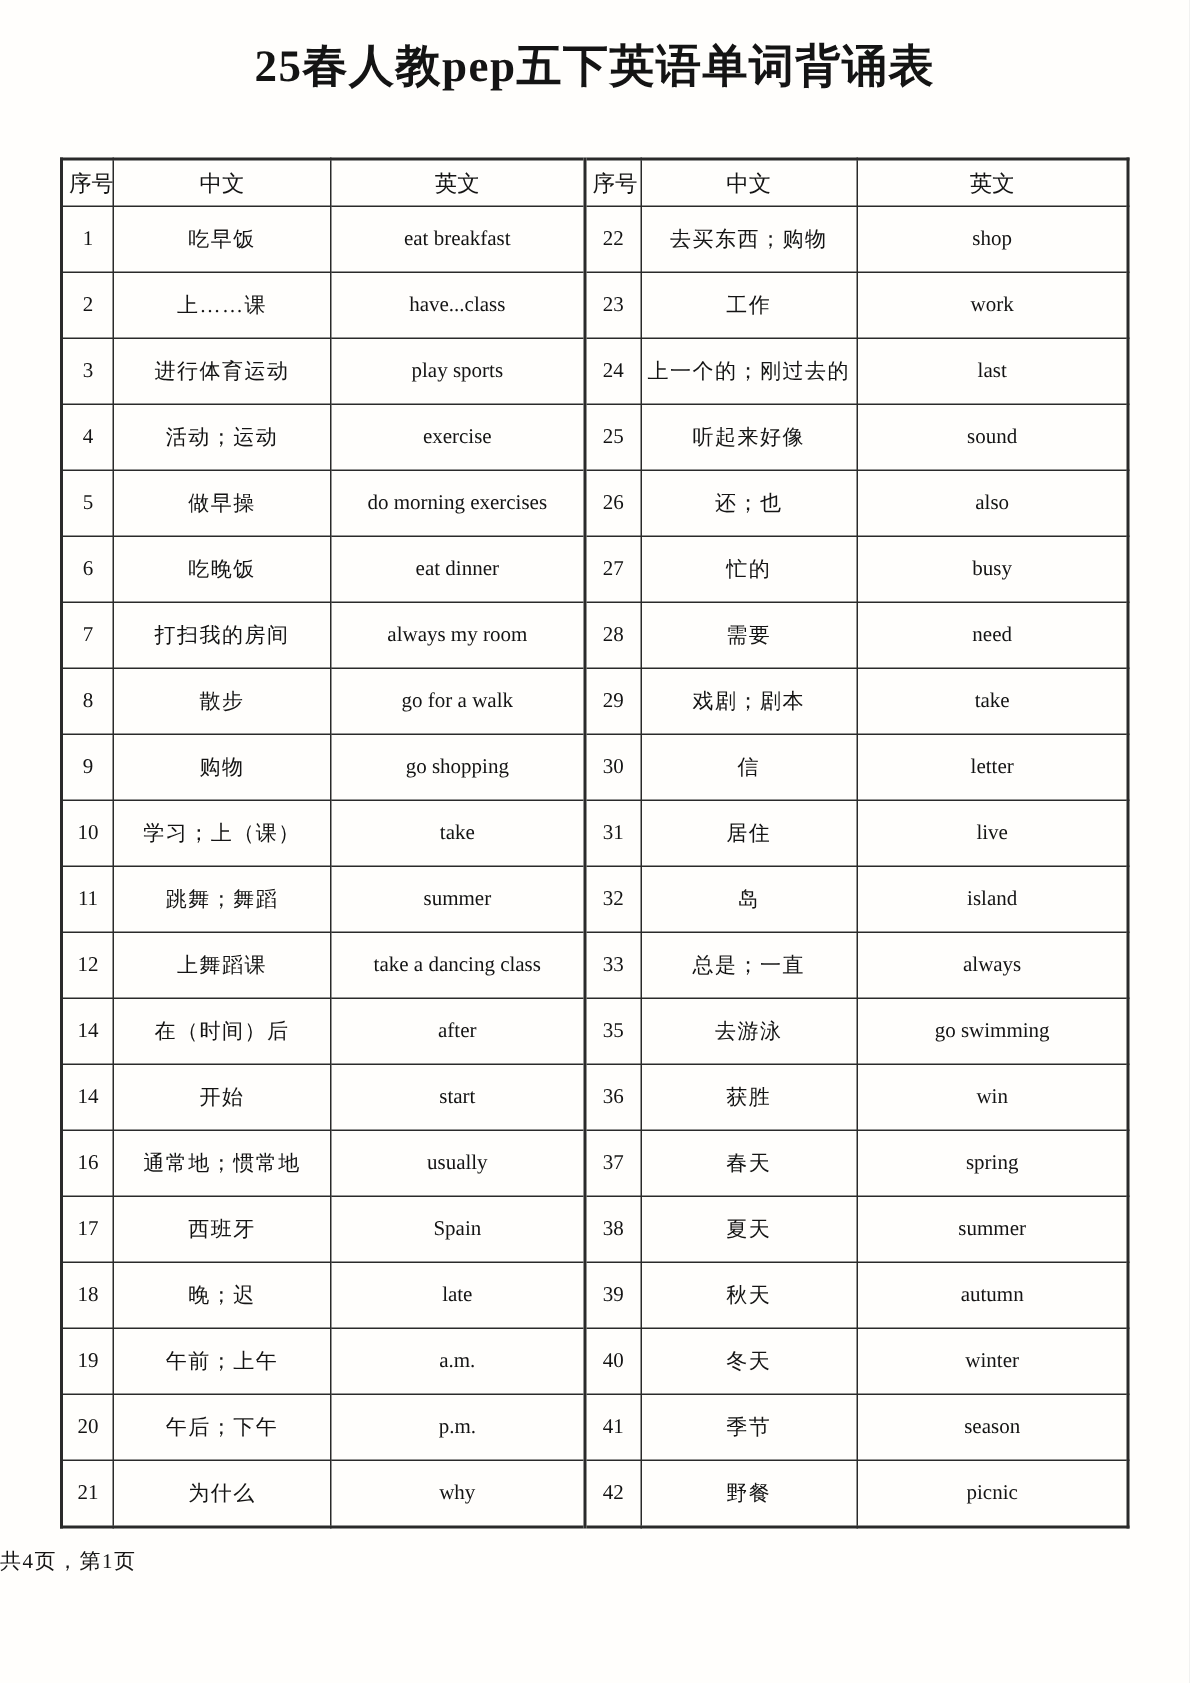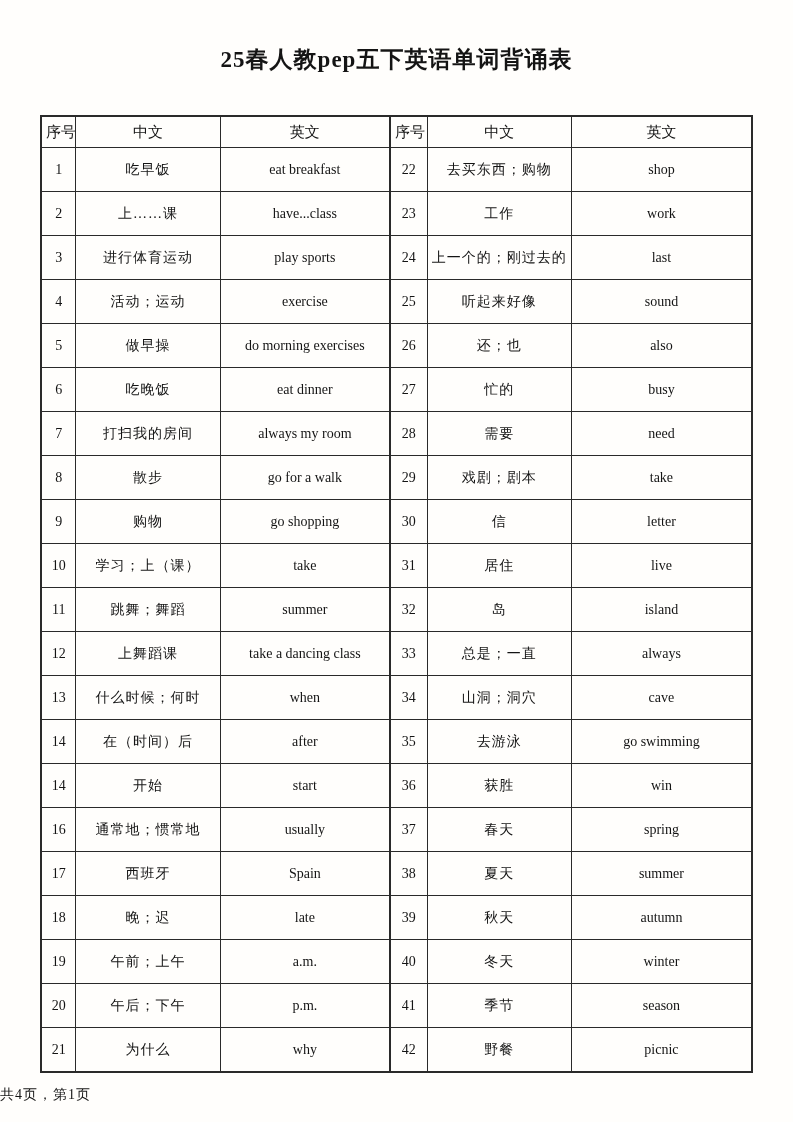--- a/index.html
+++ b/index.html
@@ -9,23 +9,23 @@
     height: 1122px;
     margin: 0 auto;
     background: #fffefc;
     font-family: "Liberation Serif", "DejaVu Serif", serif;
     color: #141414;
     box-sizing: border-box;
     overflow: hidden;
   }
   .doc-title {
     margin: 0;
-    padding-top: 44px;
+    padding-top: 24px;
     text-align: center;
-    font-size: 23px;
+    font-size: 30px;
     font-weight: bold;
     letter-spacing: 1px;
   }
   table.vocab {
     border-collapse: collapse;
     table-layout: fixed;
     width: 713px;
     margin: 40px auto 0 auto;
     border: 2px solid #2a2a2a;
   }
@@ -182,28 +182,20 @@
 
   <tr>
     <td class="cell-num">12</td>
     <td class="cell-cn">上舞蹈课</td>
     <td class="cell-en">take a dancing class</td>
     <td class="cell-num split">33</td>
     <td class="cell-cn">总是；一直</td>
     <td class="cell-en">always</td>
   </tr>
 
-  <tr>
-    <td class="cell-num">13</td>
-    <td class="cell-cn">什么时候；何时</td>
-    <td class="cell-en">when</td>
-    <td class="cell-num split">34</td>
-    <td class="cell-cn">山洞；洞穴</td>
-    <td class="cell-en">cave</td>
-  </tr>
 
   <tr>
     <td class="cell-num">14</td>
     <td class="cell-cn">在（时间）后</td>
     <td class="cell-en">after</td>
     <td class="cell-num split">35</td>
     <td class="cell-cn">去游泳</td>
     <td class="cell-en">go swimming</td>
   </tr>
 

